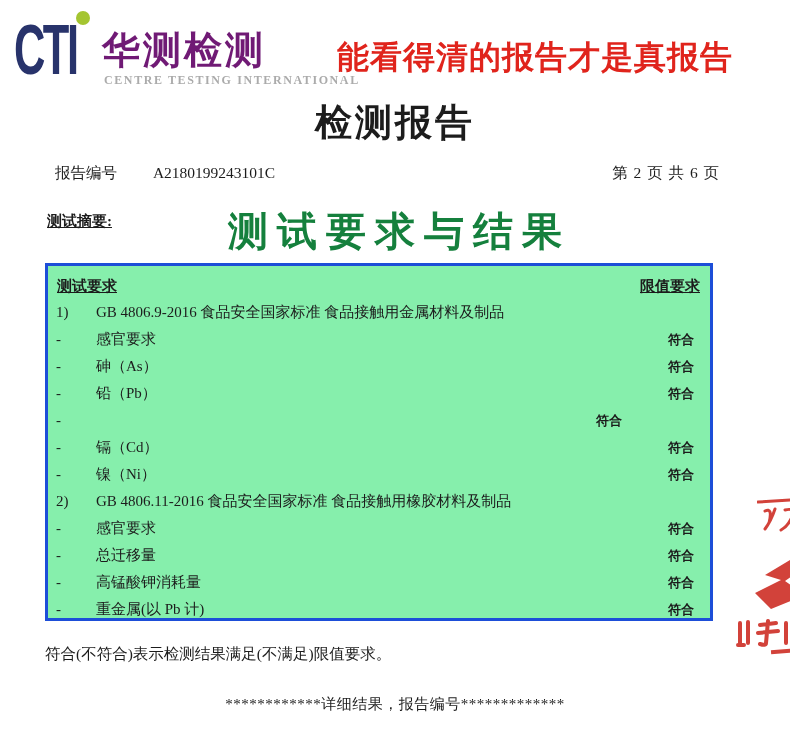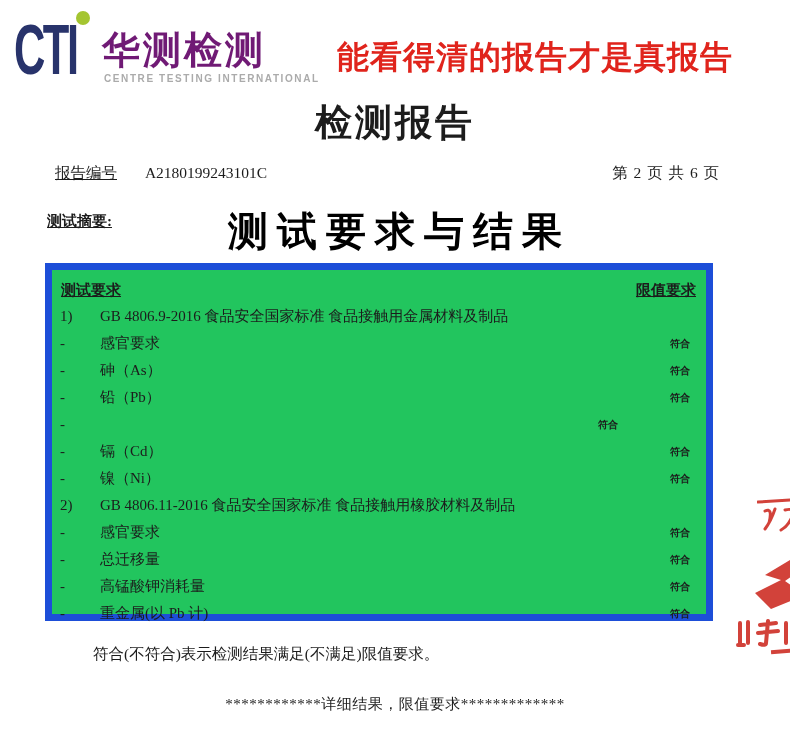--- a/index.html
+++ b/index.html
@@ -22,67 +22,67 @@
     border-radius:50%; background:#a4c531;
   }
   .logo-cn {
     position:absolute; left:88px; top:18px;
     font-family:"Liberation Sans","DejaVu Sans",sans-serif;
     font-weight:bold; font-size:38px; line-height:44px; letter-spacing:3px;
     color:#701a75;
   }
   .logo-en {
     position:absolute; left:90px; top:63px;
-    font-family:Liberation Sans, sans-serif;
-    font-weight:bold; font-size:10px; letter-spacing:1.6px; color:#ababab;
+    font-family:Liberation Serif, serif;
+    font-weight:bold; font-size:12px; letter-spacing:1.6px; color:#ababab;
     white-space:nowrap;
   }
   
   .slogan {
     position:absolute; left:305px; top:36px;
     font-size:32px; font-weight:bold; color:#e0241c; letter-spacing:1px;
     white-space:nowrap;
     margin-left:32px;
   }
   .red-heading {
     position:absolute; left:228px; top:204px;
-    font-size:40px; font-weight:bold; color:#000000; letter-spacing:9px;
+    font-size:40px; font-weight:bold; color:#15803d; letter-spacing:9px;
     white-space:nowrap;
   }
   
   .title {
     position:absolute; top:98px; left:0; width:100%; text-align:center;
     font-size:37px; font-weight:bold; letter-spacing:3px;
   }
   .meta-row { position:absolute; top:163px; left:0; width:100%; font-size:15.5px; }
-  .meta-label { margin-left:55px;text-decoration:underline; }
-  .meta-number { margin-left:24px; }
+  .meta-label { margin-left:55px; }
+  .meta-number { margin-left:32px; }
   .meta-page { float:right; margin-right:70px; letter-spacing:1px; }
   .summary-label {
     position:absolute; left:47px; top:212px;
     font-size:15px; font-weight:bold; text-decoration:underline;
   }
   
   .result-box {
     position:absolute; left:45px; top:263px; width:668px; height:358px;
-    border:7px solid #1d4ed8; background:#22c55e;
+    border:3px solid #1d4ed8; background:#86efac;
   }
   .thead {
     display:grid; grid-template-columns:1fr auto; align-items:center;
     height:33px; padding:7px 10px 0 9px;
   }
   .th-req, .th-res { font-size:15px; font-weight:bold; text-decoration:underline; }
   .row {
     display:grid; grid-template-columns:40px 1fr 72px; align-items:center;
     height:27px; padding:0 16px 0 8px;
   }
   .cell-num  { font-size:15px; }
   .cell-label{ font-size:15px; white-space:nowrap; }
-  .cell-result{ font-size:10px; font-weight:bold; text-align:right;font-family:Liberation Serif, serif; }
-  .note { position:absolute; left:45px; top:644px; font-size:15.5px;margin-left:48px; }
+  .cell-result{ font-size:13px; font-weight:bold; text-align:right;font-family:Liberation Serif, serif; }
+  .note { position:absolute; left:45px; top:644px; font-size:15.5px; }
   .footer { position:absolute; top:695px; left:0; width:100%; text-align:center; font-size:15px; letter-spacing:.5px; }
   
   .stamp { position:absolute; color:#d2423a; }
   .stamp svg { display:block; }
   .stamp-line { position:absolute; left:771px; top:649px; width:34px; height:4px; background:#d2423a; transform:rotate(-4deg); }
 </style>
 </head>
 <body>
 
 <div class="page">
@@ -181,21 +181,21 @@
   <div class="row">
     <span class="cell-num">-</span>
     <span class="cell-label">重金属(以 Pb 计)</span>
     <span class="cell-result">符合</span>
   </div>
 </div>
   </div>
 
   <p class="note">符合(不符合)表示检测结果满足(不满足)限值要求。</p>
 
-  <p class="footer">************详细结果，限值要求*************</p>
+  <p class="footer">************详细结果，报告编号*************</p>
 
   <div class="stamp" style="left:757px; top:497px;">
     <svg width="50" height="38" viewBox="0 0 50 38" fill="none" stroke="#d2423a" stroke-width="3" stroke-linecap="round">
       <path d="M1 5 L50 2"></path>
       <path d="M8 14 Q16 10 12 26 M18 12 Q14 24 8 32"></path>
       <path d="M28 13 Q40 10 34 22 Q30 30 24 33 M36 18 L46 30"></path>
     </svg>
   </div>
   <div class="stamp" style="left:755px; top:551px;">
     <svg width="50" height="58" viewBox="0 0 50 58" fill="#d2423a">

